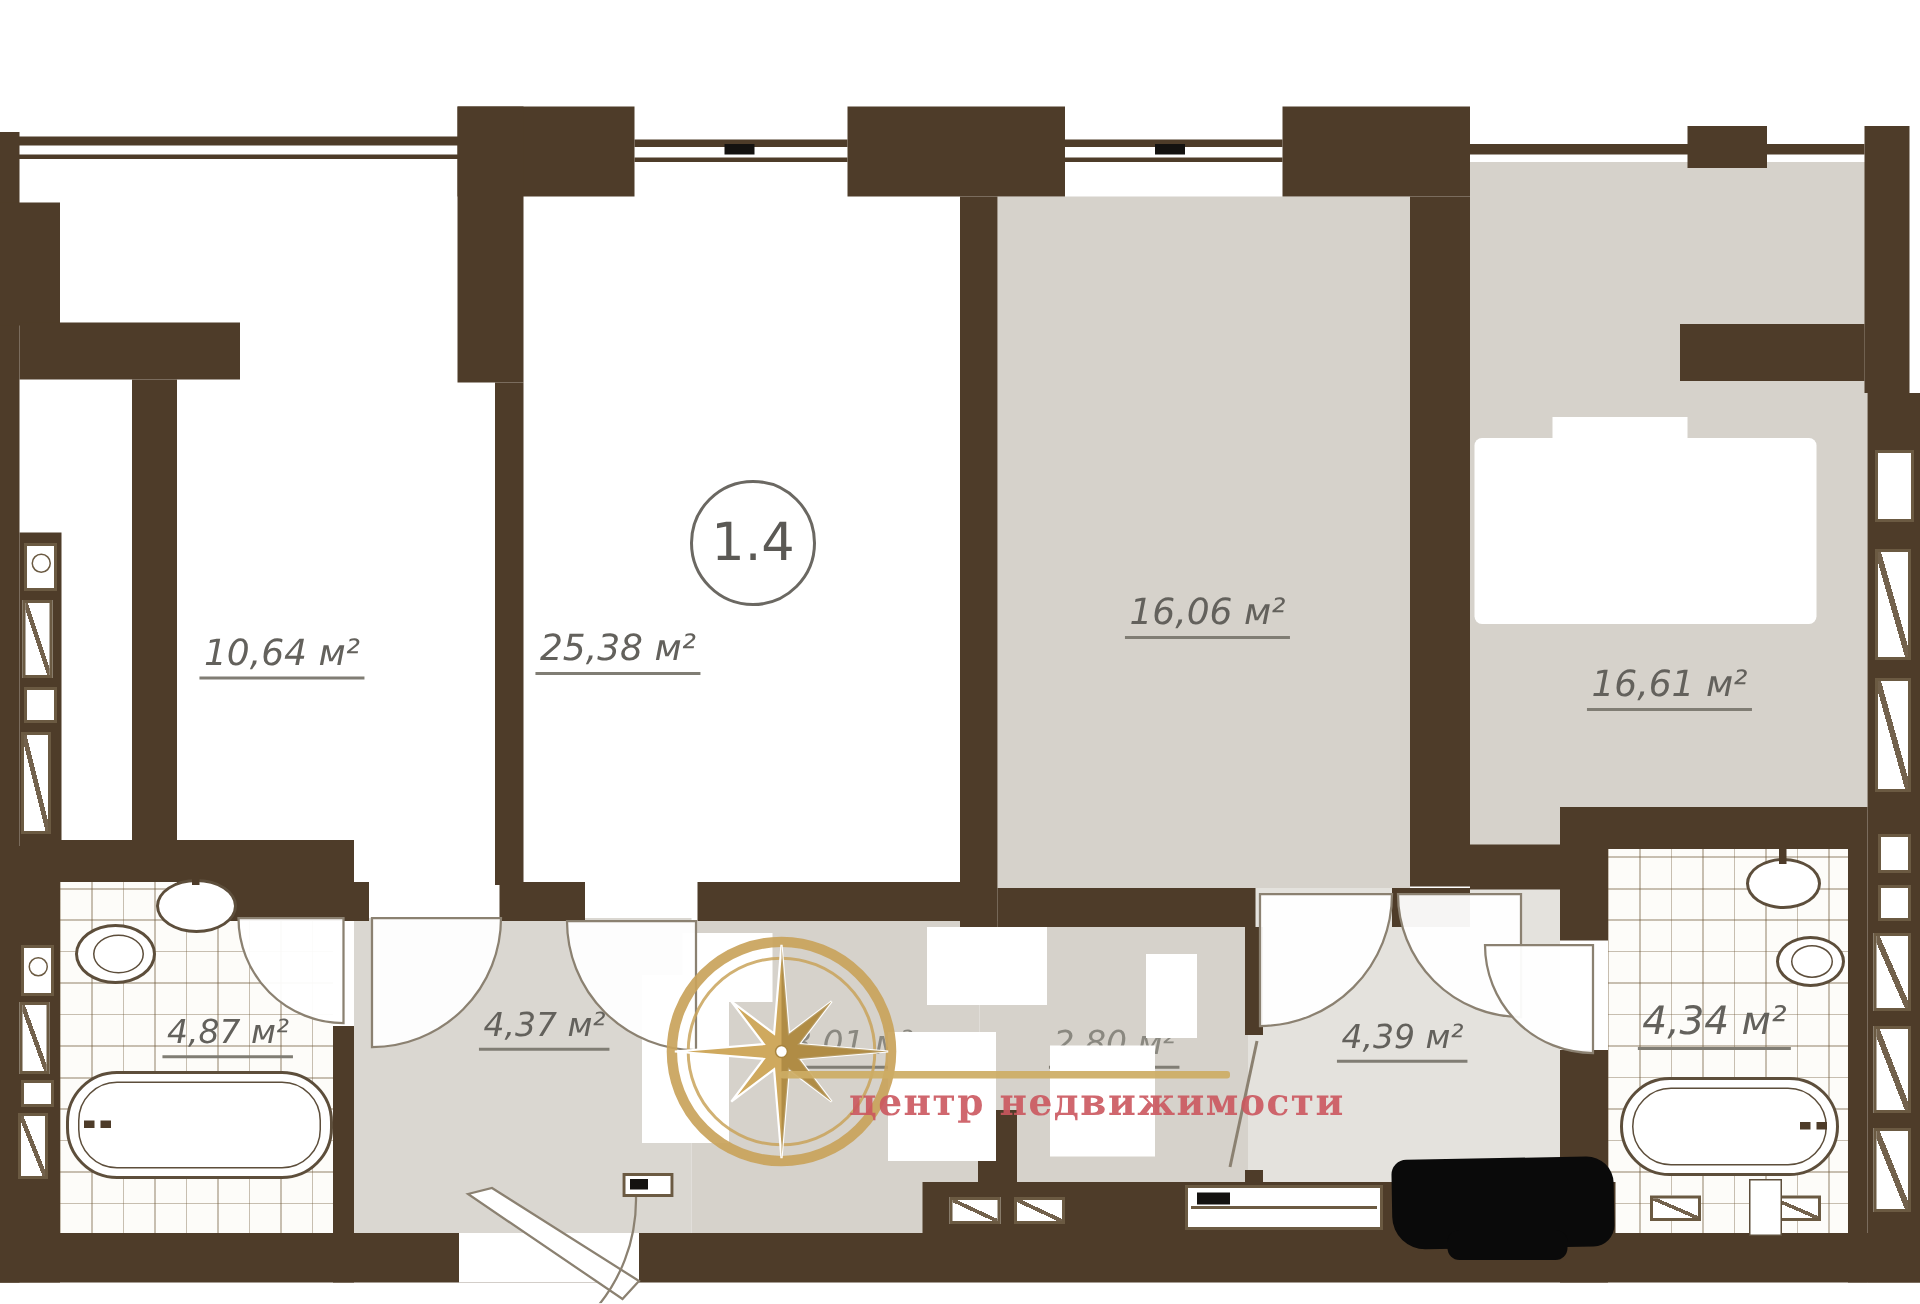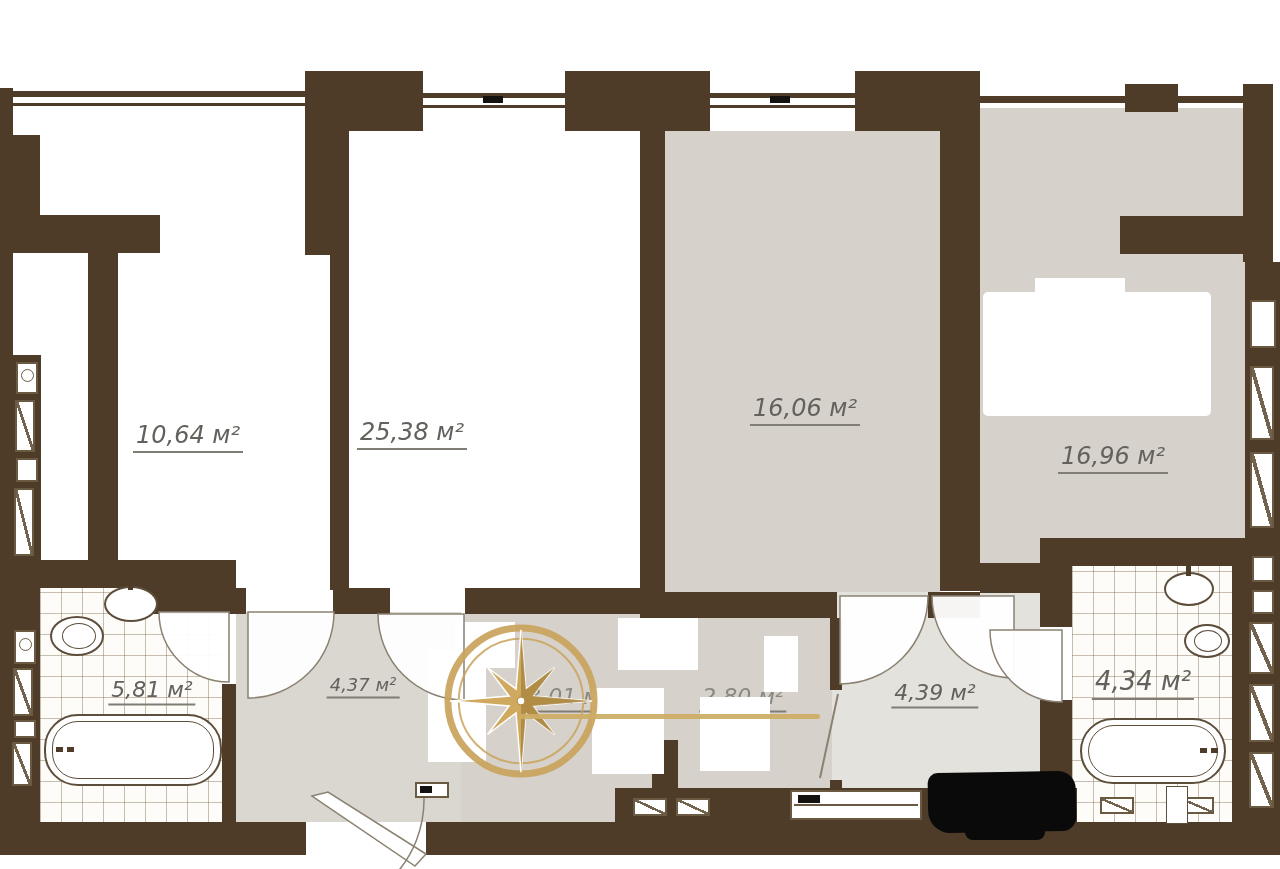--- a/index.html
+++ b/index.html
@@ -54,28 +54,31 @@
   <div class="patch" style="left:428px;top:650px;width:58px;height:112px;"></div>
   <div class="patch" style="left:455px;top:622px;width:60px;height:46px;"></div>
   <div class="patch" style="left:592px;top:688px;width:72px;height:86px;"></div>
   <div class="patch" style="left:618px;top:618px;width:80px;height:52px;"></div>
   <div class="patch" style="left:700px;top:697px;width:70px;height:74px;"></div>
   <div class="patch" style="left:764px;top:636px;width:34px;height:56px;"></div>
 
   <div class="lbl" style="left:188px;top:435px;"><span>10,64 м²</span></div>
   <div class="lbl" style="left:412px;top:432px;"><span>25,38 м²</span></div>
   <div class="lbl" style="left:805px;top:408px;"><span>16,06 м²</span></div>
-  <div class="lbl" style="left:1113px;top:456px;"><span>16,96 м²</span></div>
-  <div class="lbl" style="left:152px;top:689px;font-size:22px;"><span>5,81 м²</span></div>
-  <div class="lbl" style="left:363px;top:684px;font-size:18px;"><span>4,37 м²</span></div>
+  <div class="lbl" style="left:1113px;top:456px;"><span>16,61 м²</span></div>
+  <div class="lbl" style="left:152px;top:689px;font-size:22px;"><span>4,87 м²</span></div>
+  <div class="lbl" style="left:363px;top:684px;font-size:22px;"><span>4,37 м²</span></div>
   <div class="lbl" style="left:568px;top:696px;font-size:22px;color:#8a8880;"><span>3,01 м²</span></div>
   <div class="lbl" style="left:743px;top:696px;font-size:22px;color:#8a8880;"><span>2,80 м²</span></div>
   <div class="lbl" style="left:935px;top:692px;font-size:22px;"><span>4,39 м²</span></div>
   <div class="lbl" style="left:1143px;top:681px;font-size:26px;"><span>4,34 м²</span></div>
 
+  <div class="circ" style="left:460px;top:320px;width:84px;height:84px;">
+      <span>1.4</span>
+    </div>
 
   <i class="thin" style="left:8px;top:91px;width:298px;height:6px;"></i>
   <i class="thin" style="left:8px;top:103px;width:298px;height:3px;"></i>
 
   <i class="w" style="left:305px;top:71px;width:118px;height:60px;"></i>
   <i class="w" style="left:305px;top:71px;width:44px;height:184px;"></i>
   <i class="w" style="left:330px;top:255px;width:19px;height:335px;"></i>
 
   <i class="thin" style="left:423px;top:93px;width:142px;height:5px;"></i>
   <i class="thin" style="left:423px;top:105px;width:142px;height:3px;"></i>
@@ -192,14 +195,15 @@
   </svg>
 
   <svg class="wm" style="left:442px;top:622px;" width="158" height="158" viewBox="0 0 160 160">
     <circle cx="80" cy="80" r="74" fill="none" stroke="#c9a35b" stroke-width="7" opacity=".92"></circle>
     <circle cx="80" cy="80" r="63" fill="none" stroke="#c9a35b" stroke-width="2" opacity=".85"></circle>
     <polygon points="80,8 85,68 113.9,46.1 92,75 152,80 92,85 113.9,113.9 85,92 80,152 75,92 46.1,113.9 68,85 8,80 68,75 46.1,46.1 75,68" fill="#cfa95e" stroke="#ffffff" stroke-width="1.5"></polygon>
     <polygon points="80,8 85,68 113.9,46.1 92,75 152,80 92,85 113.9,113.9 85,92 80,152" fill="#a8843e" opacity=".8"></polygon>
     <circle cx="80" cy="80" r="4" fill="#ffffff" stroke="#a8843e" stroke-width="1"></circle>
   </svg>
   <div id="wm-line" style="left:520px;top:714px;width:300px;height:5px;"></div>
+  <div class="wm" id="wm-tag" style="left:566px;top:722px;">центр недвижимости</div>
 
 </div>
 
 </body></html>

